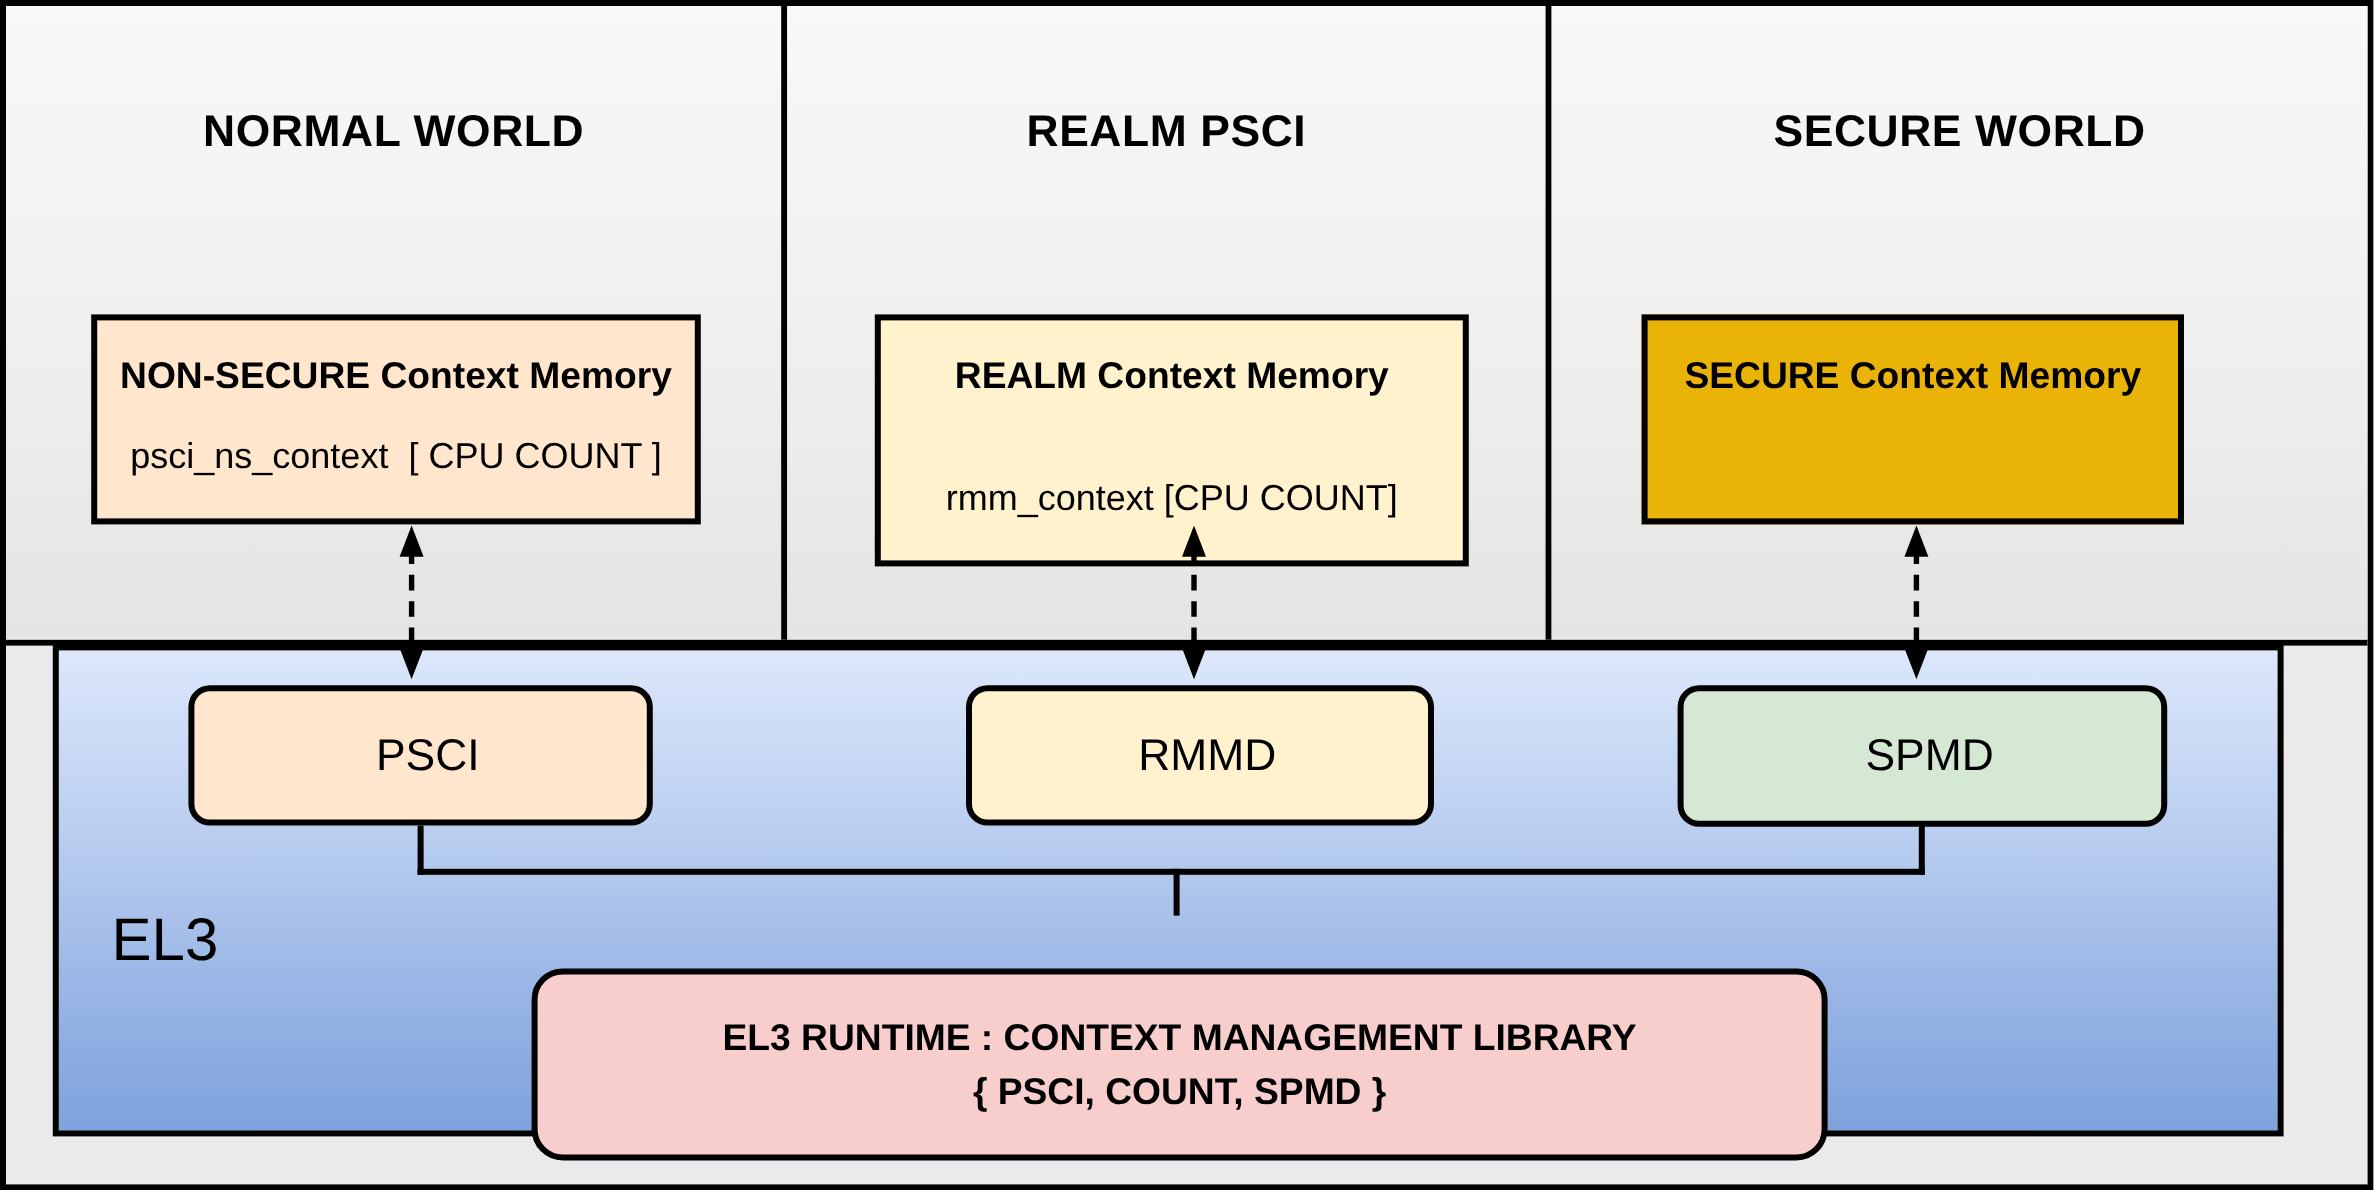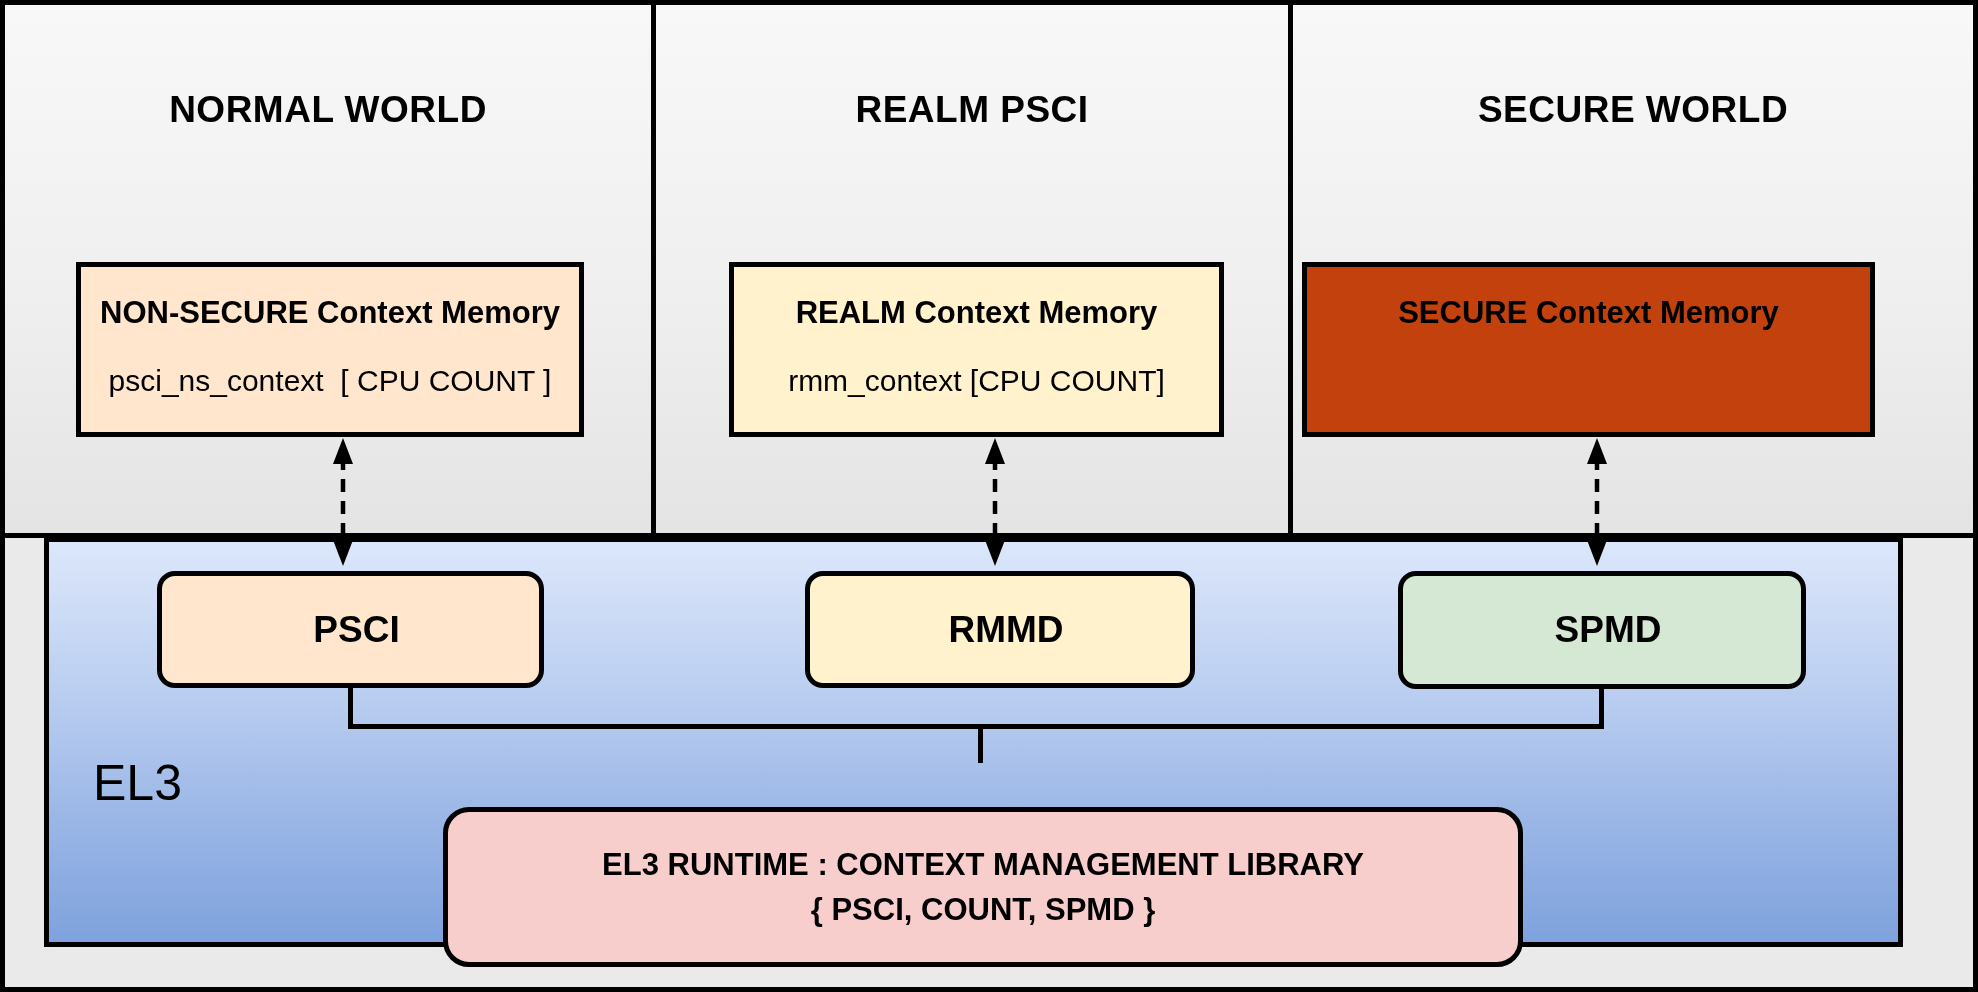--- a/index.html
+++ b/index.html
@@ -16,34 +16,34 @@
   .world-1{width:651px;border-right:5px solid #000;}
   .world-2{width:637px;border-right:5px solid #000;}
   .world-3{flex:1;}
   .world-title{position:absolute;top:84px;left:0;width:100%;text-align:center;
     font-size:37px;font-weight:bold;letter-spacing:.5px;}
   
   .ctx-box{position:absolute;box-sizing:border-box;border:5px solid #000;
     display:flex;flex-direction:column;align-items:center;justify-content:space-between;
     padding:28px 6px 34px;text-align:center;}
   .ctx-ns{left:71px;top:257px;width:508px;height:175px;background:#FFE6CC;}
-  .ctx-realm{left:724px;top:257px;width:495px;height:175px;background:#FFF2CC;}
-  .ctx-secure{left:1297px;top:257px;width:573px;height:175px;background:#c2410c;}
+  .ctx-realm{left:724px;top:257px;width:495px;height:210px;background:#FFF2CC;}
+  .ctx-secure{left:1363px;top:257px;width:452px;height:175px;background:#eab308;}
   .ctx-title{font-size:31px;font-weight:bold;white-space:pre;}
   .ctx-detail{font-size:30px;white-space:pre;}
   
   .arrow{position:absolute;width:28px;height:130px;top:432px;}
   .arrow-1{left:324px;} .arrow-2{left:976px;} .arrow-3{left:1578px;}
   
   .el3{position:absolute;left:39px;top:532px;width:1859px;height:410px;box-sizing:border-box;
     border:5px solid #000;
     background:linear-gradient(180deg,#DCE7FB 0%,#BDD0F1 35%,#9AB6E6 70%,#7EA2DD 100%);}
   .el3-label{position:absolute;left:44px;top:212px;font-size:50px;font-weight:normal;}
   .disp{position:absolute;top:29px;box-sizing:border-box;border:5px solid #000;border-radius:18px;
-    display:flex;align-items:center;justify-content:center;font-size:37px;font-weight:bold;padding-left:12px;}
+    display:flex;align-items:center;justify-content:center;font-size:37px;font-weight:normal;padding-left:12px;}
   .disp-psci{left:108px;width:387px;height:117px;background:#FFE6CC;}
   .disp-rmmd{left:756px;width:390px;height:117px;background:#FFF2CC;}
   .disp-spmd{left:1349px;width:408px;height:118px;background:#D5E8D4;}
   .conn{position:absolute;background:#000;}
   .conn-psci-drop{left:299px;top:146px;width:5px;height:41px;}
   .conn-spmd-drop{left:1550px;top:146px;width:5px;height:41px;}
   .conn-bus{left:299px;top:182px;width:1256px;height:5px;}
   .conn-center-drop{left:929px;top:182px;width:5px;height:39px;}
   .lib{position:absolute;left:394px;top:218px;width:1080px;height:160px;box-sizing:border-box;
     border:5px solid #000;border-radius:26px;background:#F8CECC;

